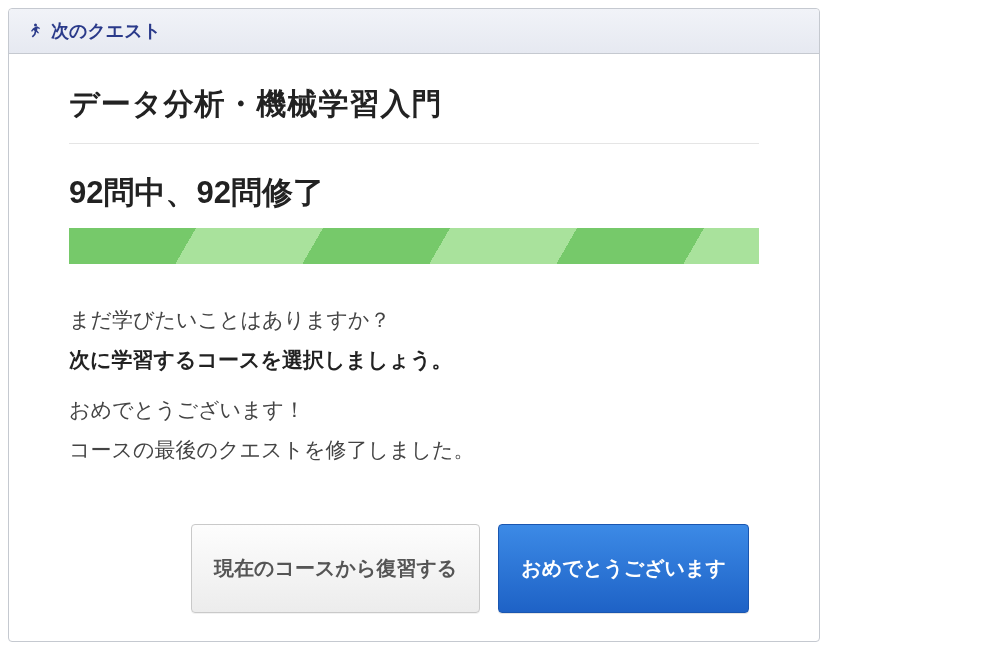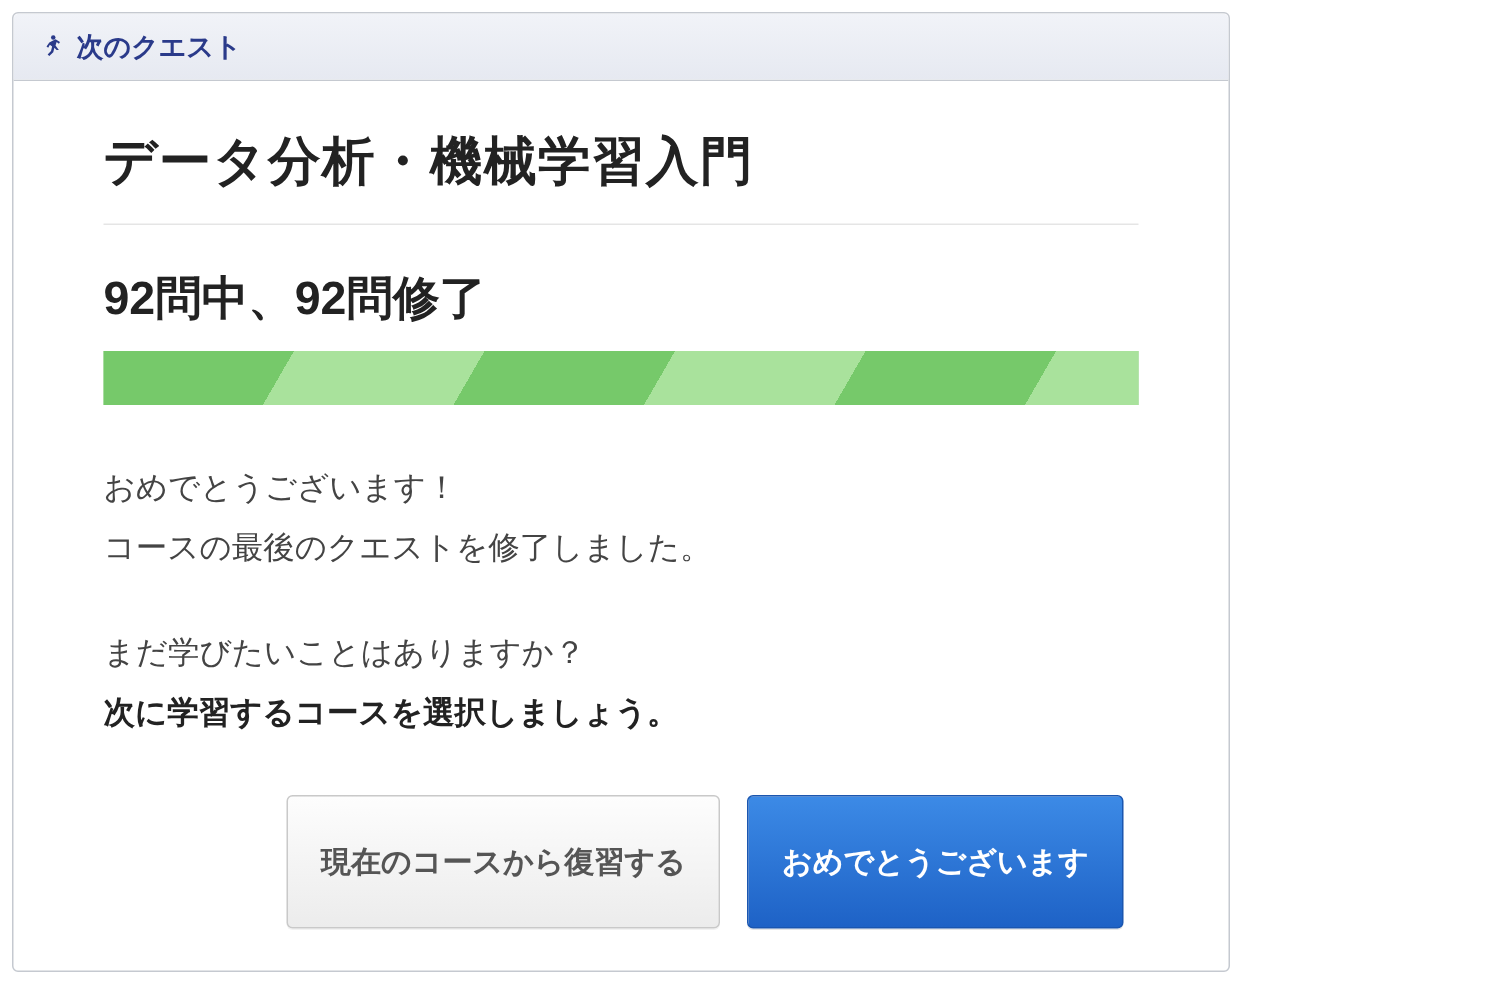--- a/index.html
+++ b/index.html
@@ -34,21 +34,21 @@
     }
     .run-icon svg {
       width: 18px;
       height: 18px;
       display: block;
     }
     .panel-body {
       padding: 30px 60px 28px 60px;
     }
     .course-title {
-      font-size: 35px;
+      font-size: 30px;
       font-weight: 700;
       color: #222;
       letter-spacing: 1px;
       padding-bottom: 18px;
       border-bottom: 1px solid #e5e5e5;
       margin-bottom: 28px;
     }
     .progress-label {
       font-size: 31px;
       font-weight: 700;
@@ -130,28 +130,28 @@
   </div>
   <div class="panel-body">
     <h1 class="course-title">データ分析・機械学習入門</h1>
 
     <div class="progress-label">92問中、92問修了</div>
 
     <div class="progress-bar">
       <div class="progress-fill"></div>
     </div>
 
+    <div class="msg" style="margin-bottom:10px;">
+      <div>まだ学びたいことはありますか？</div>
+      <div class="msg-strong">次に学習するコースを選択しましょう。</div>
+    </div>
+
     <div class="msg">
       <div>おめでとうございます！</div>
       <div>コースの最後のクエストを修了しました。</div>
-    </div>
-
-    <div class="msg" style="margin-bottom:10px;">
-      <div>まだ学びたいことはありますか？</div>
-      <div class="msg-strong">次に学習するコースを選択しましょう。</div>
     </div>
 
     <div class="button-row">
       <button class="btn btn-secondary">現在のコースから復習する</button>
       <button class="btn btn-primary">おめでとうございます</button>
     </div>
   </div>
 </div>
 
 </body></html>

